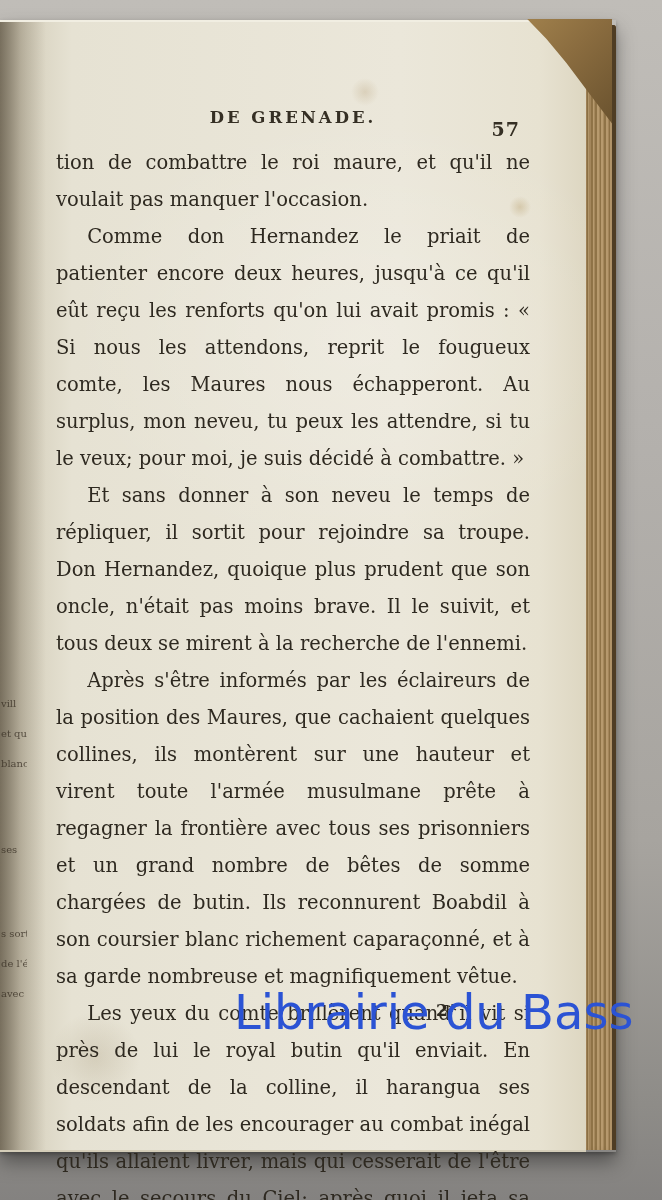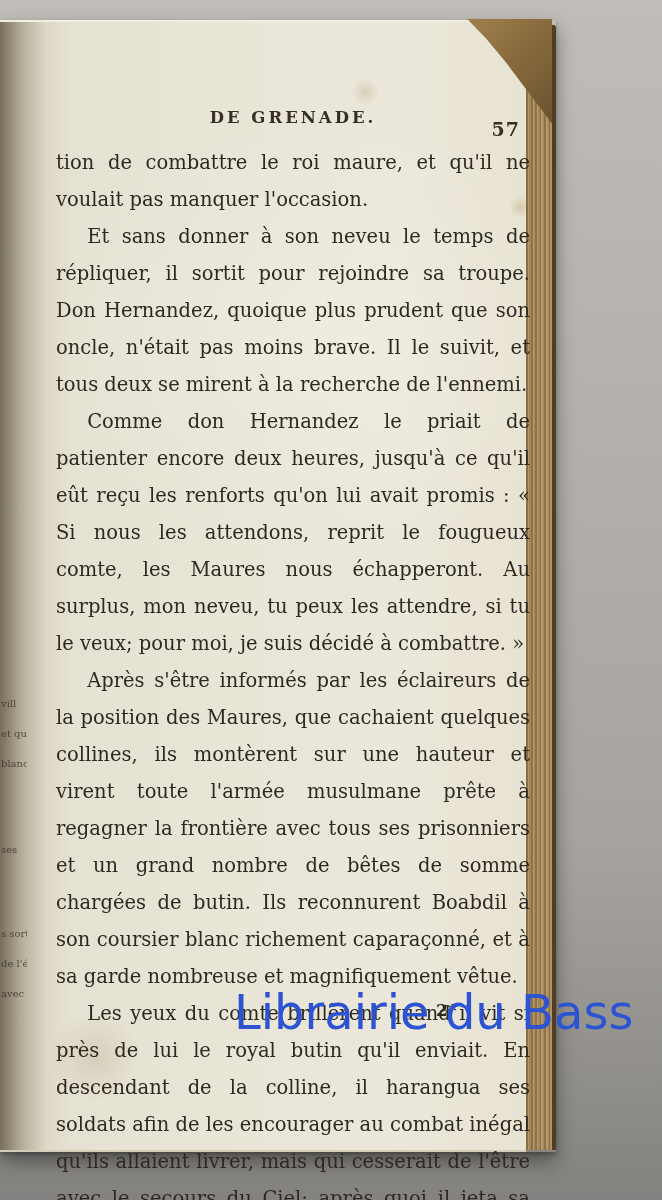--- a/index.html
+++ b/index.html
@@ -7,21 +7,21 @@
     width: 662px; height: 1200px;
     position: relative; overflow: hidden;
     background: #a8a5a0;
     font-family: "DejaVu Serif", serif;
   }
   .photo {
     position: absolute; inset: 0;
     background: linear-gradient(180deg, #c0bdb8 0%, #b4b1ad 35%, #a7a49f 70%, #8e8c88 92%, #848280 100%);
   }
   .book {
-    position: absolute; left: 0; top: 20px; width: 556px; height: 1132px;
+    position: absolute; left: 0; top: 20px; width: 616px; height: 1132px;
     box-shadow: 0 10px 18px rgba(0,0,0,0.38), 0 2px 4px rgba(0,0,0,0.25);
   }
   
   .edges {
     position: absolute; top: 5px; right: 0; bottom: 2px; width: 34px;
     background: repeating-linear-gradient(90deg,
       #8f7347 0px, #8f7347 1.5px,
       #b79a6e 1.5px, #b79a6e 3px,
       #a5885c 3px, #a5885c 4.5px);
     box-shadow: inset -4px 0 0 #4f3d24, inset 0 6px 8px rgba(60,40,20,0.45);
@@ -90,22 +90,22 @@
     <div class="page">
       <div class="gutter"></div>
 
       <div class="header">
         <span class="title">DE GRENADE.</span>
         <span class="pagenum">57</span>
       </div>
 
       <div class="text">
         <p class="first">tion de combattre le roi maure, et qu'il ne voulait pas manquer l'occasion.</p>
+        <p>Comme don Hernandez le priait de patienter encore deux heures, jusqu'à ce qu'il eût reçu les renforts qu'on lui avait promis : « Si nous les attendons, reprit le fougueux comte, les Maures nous échapperont. Au surplus, mon neveu, tu peux les attendre, si tu le veux; pour moi, je suis décidé à combattre. »</p>
         <p>Et sans donner à son neveu le temps de répliquer, il sortit pour rejoindre sa troupe. Don Hernandez, quoique plus prudent que son oncle, n'était pas moins brave. Il le suivit, et tous deux se mirent à la recherche de l'ennemi.</p>
-        <p>Comme don Hernandez le priait de patienter encore deux heures, jusqu'à ce qu'il eût reçu les renforts qu'on lui avait promis : « Si nous les attendons, reprit le fougueux comte, les Maures nous échapperont. Au surplus, mon neveu, tu peux les attendre, si tu le veux; pour moi, je suis décidé à combattre. »</p>
         <p>Après s'être informés par les éclaireurs de la position des Maures, que cachaient quelques collines, ils montèrent sur une hauteur et virent toute l'armée musulmane prête à regagner la frontière avec tous ses prisonniers et un grand nombre de bêtes de somme chargées de butin. Ils reconnurent Boabdil à son coursier blanc richement caparaçonné, et à sa garde nombreuse et magnifiquement vêtue.</p>
         <p>Les yeux du comte brillèrent quand il vit si près de lui le royal butin qu'il enviait. En descendant de la colline, il harangua ses soldats afin de les encourager au combat inégal qu'ils allaient livrer, mais qui cesserait de l'être avec le secours du Ciel; après quoi il jeta sa lance, tira son épée, et ordon-</p>
       </div>
 
       <div class="sig">2*</div>
 
       <span class="frag" style="top:676px">vill</span>
       <span class="frag" style="top:706px">et qu</span>
       <span class="frag" style="top:736px">blanc</span>
       <span class="frag" style="top:822px">ses</span>

